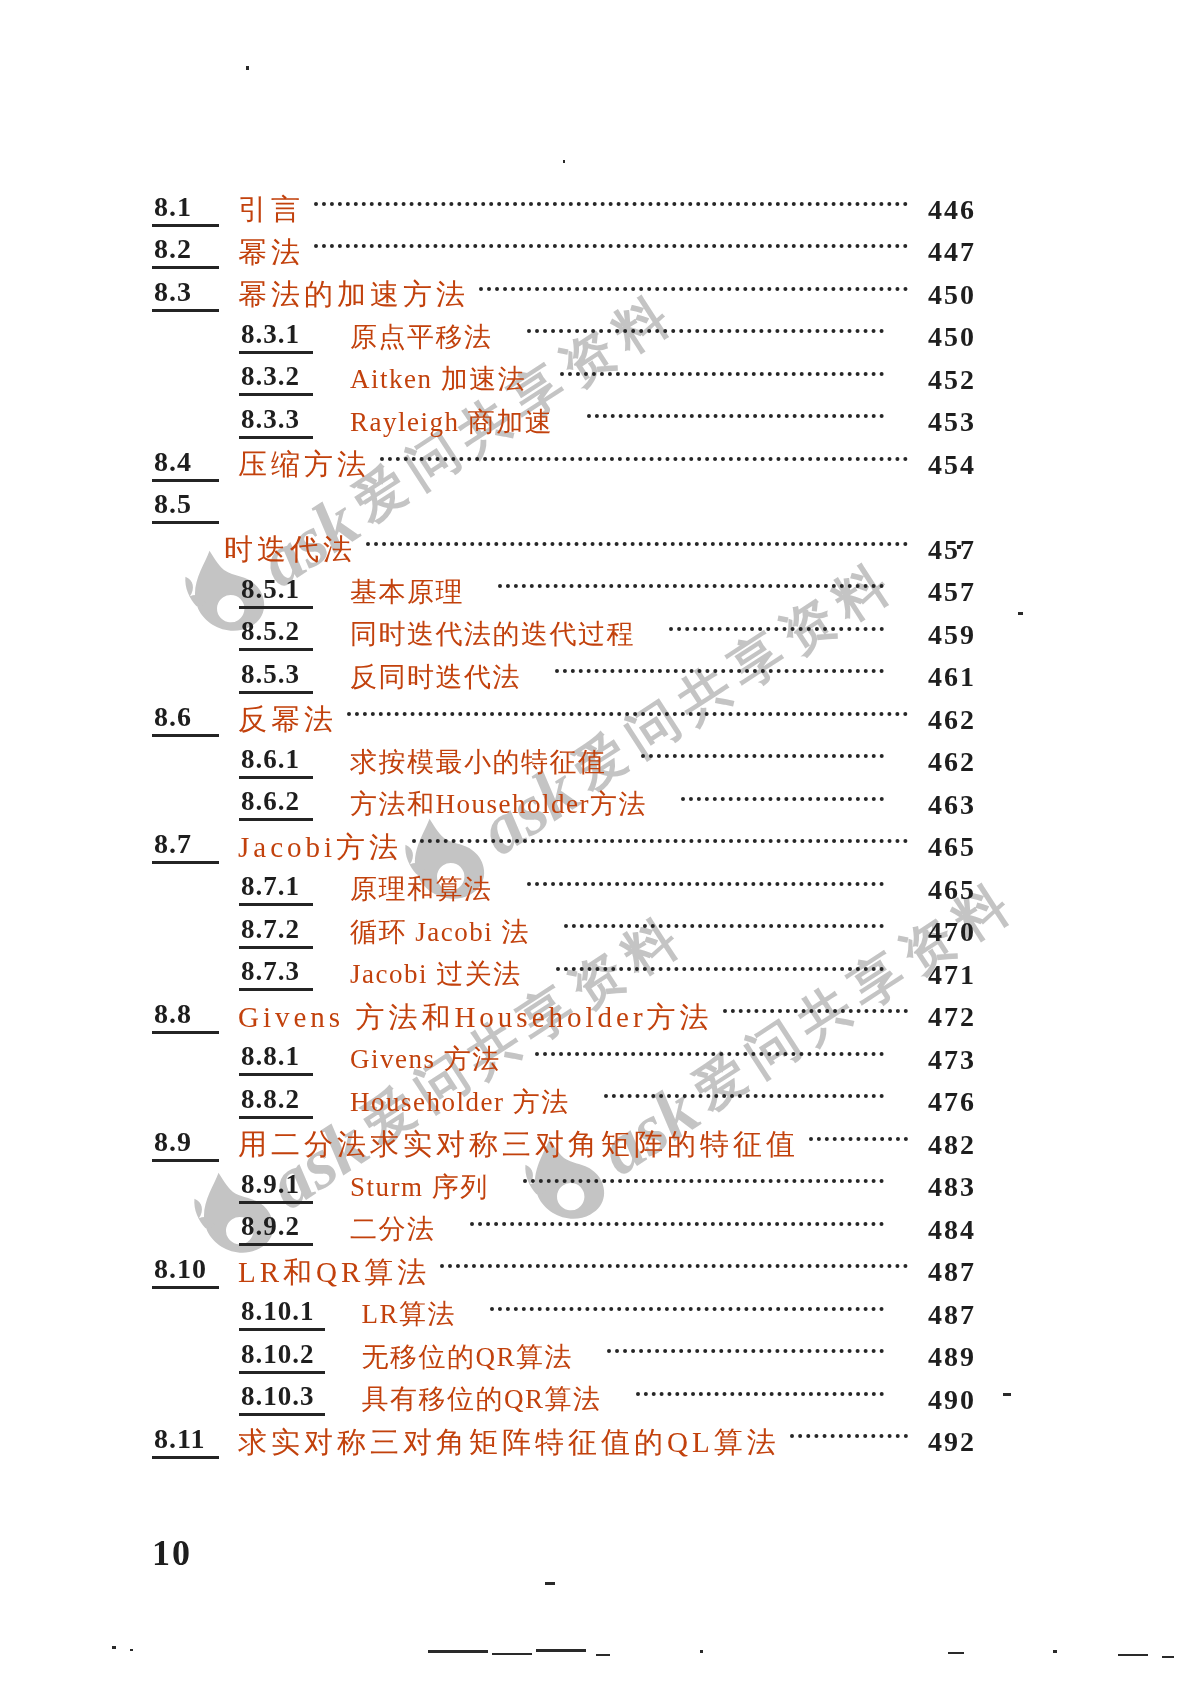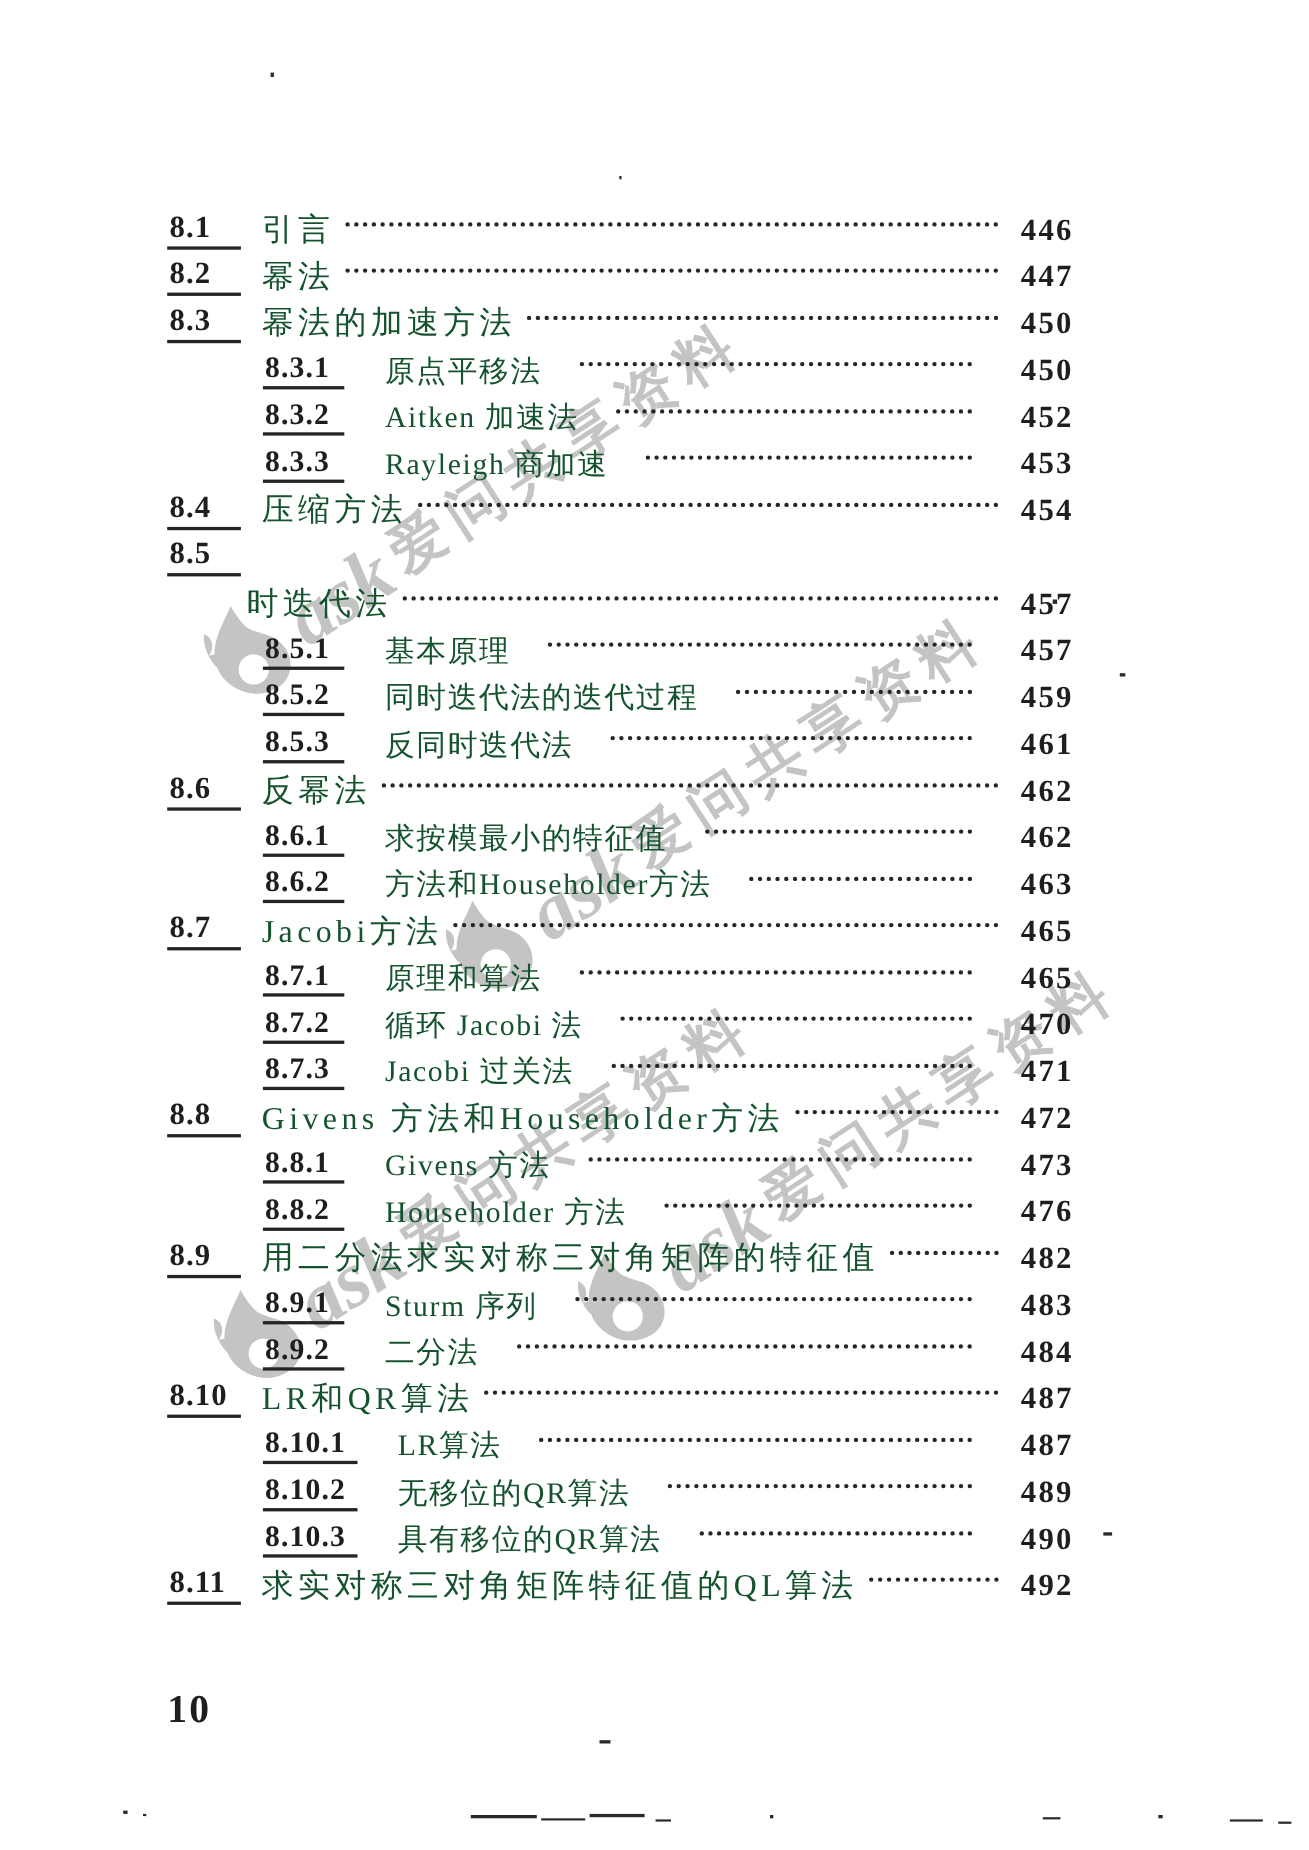--- a/index.html
+++ b/index.html
@@ -69,21 +69,21 @@
     padding: 0 9px 3px 2px;
     white-space: nowrap;
   }
   .lvl1 .num { min-width: 56px; font-size: 28px; margin-right: 19px; }
   .lvl2 { margin-left: 87px; gap: 24px; }
   .lvl2 .num { min-width: 62px; padding-right: 10px; margin-right: 13px; }
   .cont { margin-left: 72px; }
   .title {
     flex: 0 0 auto;
     white-space: nowrap;
-    color: #14532d;
+    color: #c2410c;
   }
   .lvl1 .title { font-size: 29px; letter-spacing: 4px; }
   .lvl2 .title { font-size: 27px; letter-spacing: 1.5px; }
   .leader {
     flex: 1 1 auto;
     border-bottom: 4px dotted #262626;
     margin: 0 12px 11px 10px;
     min-width: 0;
   }
   .pagenum {

